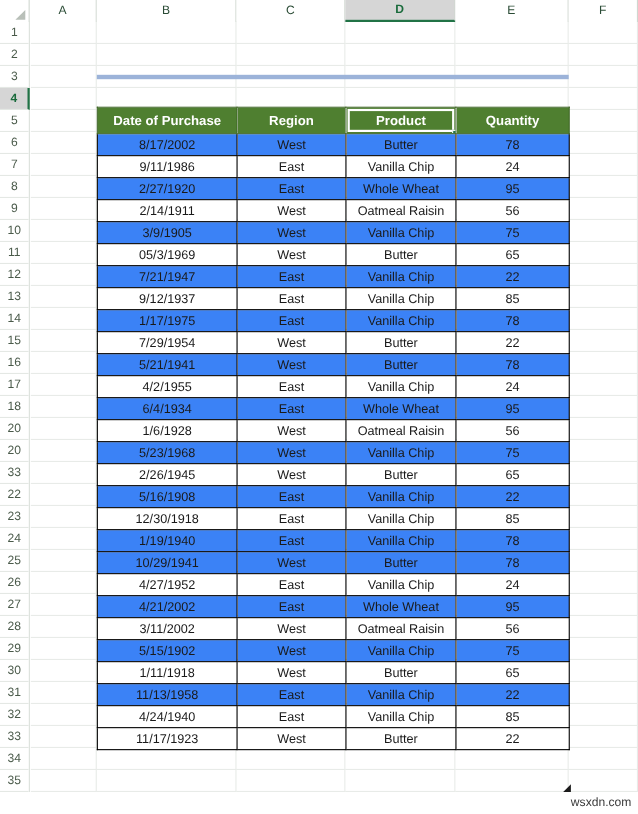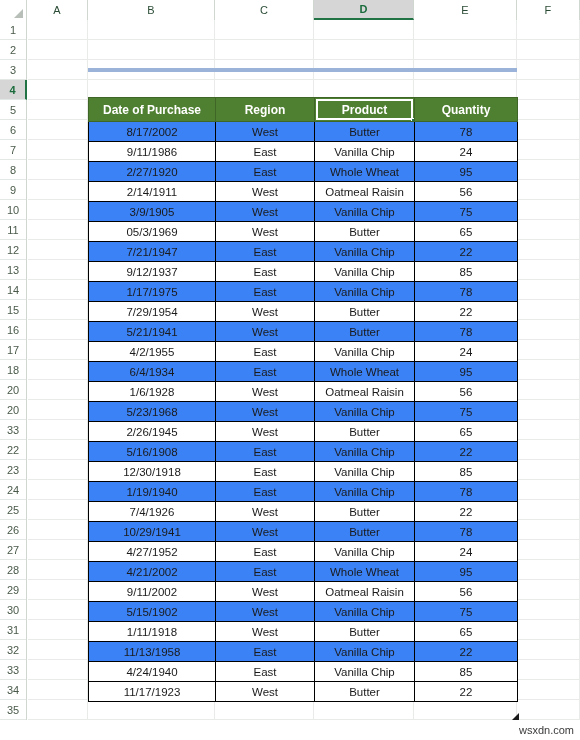--- a/index.html
+++ b/index.html
@@ -656,79 +656,73 @@
           <td>East</td>
           <td>Vanilla Chip</td>
           <td>85</td>
         </tr>
         <tr class="alt">
           <td>1/19/1940</td>
           <td>East</td>
           <td>Vanilla Chip</td>
           <td>78</td>
         </tr>
-        <tr class="plain">
-          <td>7/4/1926</td>
+        <tr class="alt">
+          <td>10/29/1941</td>
+          <td>West</td>
+          <td>Butter</td>
+          <td>78</td>
+        </tr>
+        <tr class="plain">
+          <td>4/27/1952</td>
+          <td>East</td>
+          <td>Vanilla Chip</td>
+          <td>24</td>
+        </tr>
+        <tr class="alt">
+          <td>4/21/2002</td>
+          <td>East</td>
+          <td>Whole Wheat</td>
+          <td>95</td>
+        </tr>
+        <tr class="plain">
+          <td>3/11/2002</td>
+          <td>West</td>
+          <td>Oatmeal Raisin</td>
+          <td>56</td>
+        </tr>
+        <tr class="alt">
+          <td>5/15/1902</td>
+          <td>West</td>
+          <td>Vanilla Chip</td>
+          <td>75</td>
+        </tr>
+        <tr class="plain">
+          <td>1/11/1918</td>
+          <td>West</td>
+          <td>Butter</td>
+          <td>65</td>
+        </tr>
+        <tr class="alt">
+          <td>11/13/1958</td>
+          <td>East</td>
+          <td>Vanilla Chip</td>
+          <td>22</td>
+        </tr>
+        <tr class="plain">
+          <td>4/24/1940</td>
+          <td>East</td>
+          <td>Vanilla Chip</td>
+          <td>85</td>
+        </tr>
+        <tr class="plain">
+          <td>11/17/1923</td>
           <td>West</td>
           <td>Butter</td>
           <td>22</td>
         </tr>
-        <tr class="alt">
-          <td>10/29/1941</td>
-          <td>West</td>
-          <td>Butter</td>
-          <td>78</td>
-        </tr>
-        <tr class="plain">
-          <td>4/27/1952</td>
-          <td>East</td>
-          <td>Vanilla Chip</td>
-          <td>24</td>
-        </tr>
-        <tr class="alt">
-          <td>4/21/2002</td>
-          <td>East</td>
-          <td>Whole Wheat</td>
-          <td>95</td>
-        </tr>
-        <tr class="plain">
-          <td>9/11/2002</td>
-          <td>West</td>
-          <td>Oatmeal Raisin</td>
-          <td>56</td>
-        </tr>
-        <tr class="alt">
-          <td>5/15/1902</td>
-          <td>West</td>
-          <td>Vanilla Chip</td>
-          <td>75</td>
-        </tr>
-        <tr class="plain">
-          <td>1/11/1918</td>
-          <td>West</td>
-          <td>Butter</td>
-          <td>65</td>
-        </tr>
-        <tr class="alt">
-          <td>11/13/1958</td>
-          <td>East</td>
-          <td>Vanilla Chip</td>
-          <td>22</td>
-        </tr>
-        <tr class="plain">
-          <td>4/24/1940</td>
-          <td>East</td>
-          <td>Vanilla Chip</td>
-          <td>85</td>
-        </tr>
-        <tr class="plain">
-          <td>11/17/1923</td>
-          <td>West</td>
-          <td>Butter</td>
-          <td>22</td>
-        </tr>
       </tbody>
   </table>
 
   <div id="table-handle"></div>
 
   <div id="watermark">wsxdn.com</div>
 </div>
 
 </body></html>

